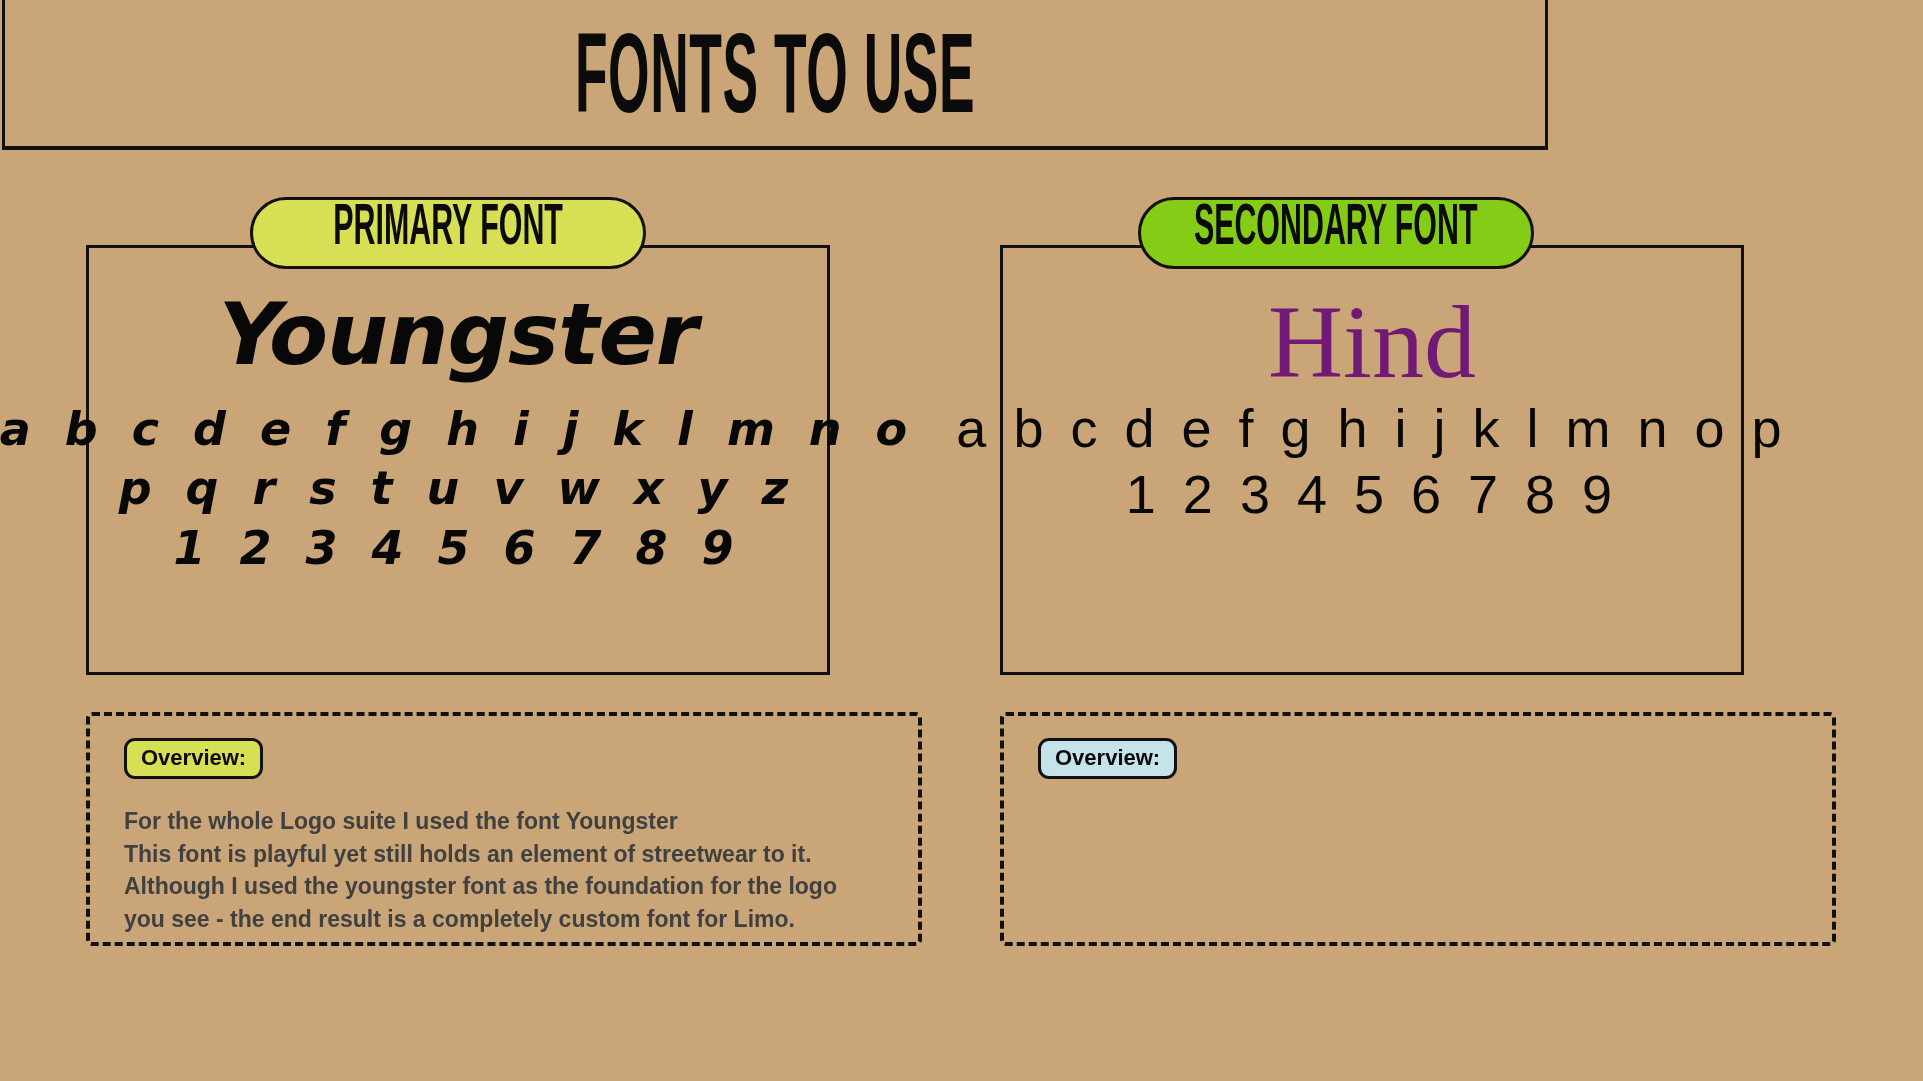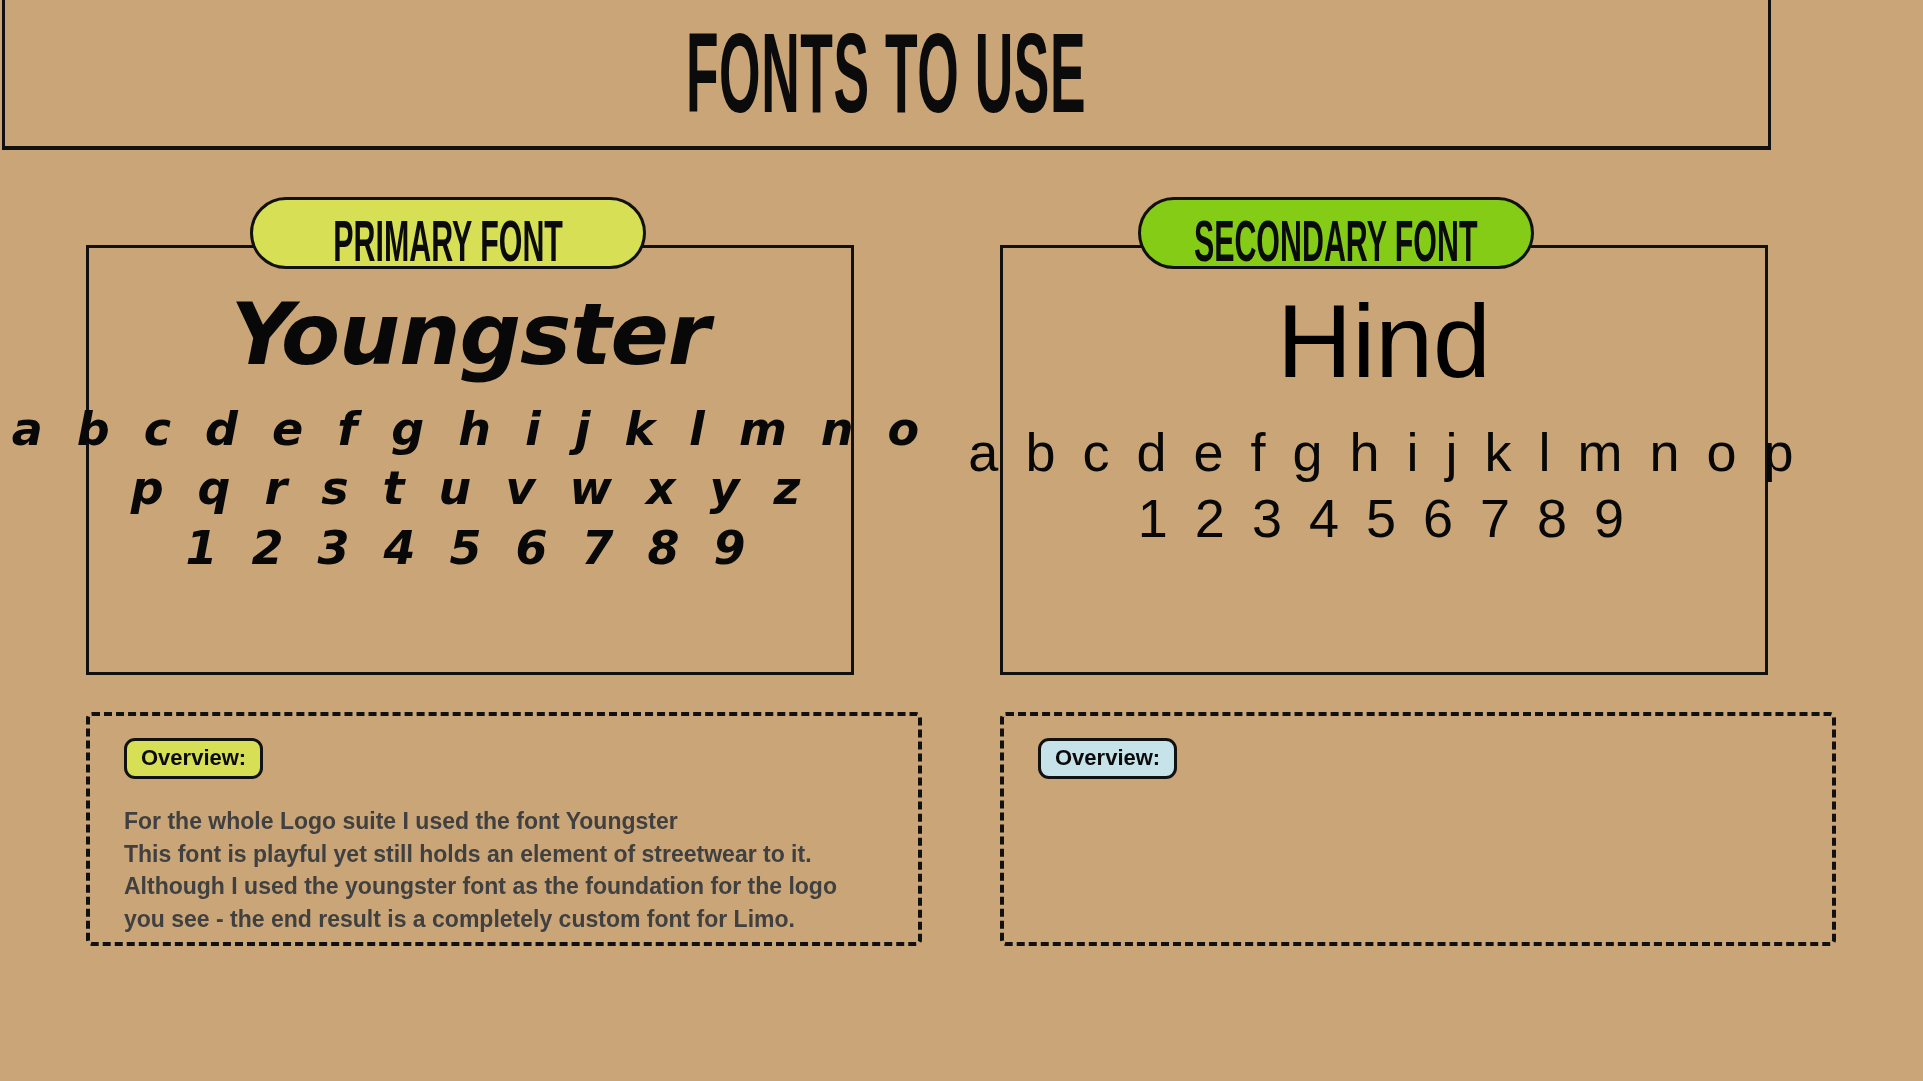--- a/index.html
+++ b/index.html
@@ -14,21 +14,21 @@
     overflow: hidden;
     font-family: "Liberation Sans", sans-serif;
     position: relative;
   }
 
   
   .header-band {
     position: absolute;
     left: 2px;
     top: 0;
-    width: 1769px;
+    width: 1546px;
     height: 150px;
     background: #c9a578;
     border-left: 3px solid #111111;
     border-right: 3px solid #111111;
     border-bottom: 4px solid #111111;
     box-sizing: border-box;
     display: flex;
     align-items: center;
     justify-content: center;
   }
@@ -61,21 +61,20 @@
   .column.left  { left: 86px; }
   .column.right { left: 1000px; }
 
   
   .specimen-wrap {
     position: absolute;
     left: 0;
     top: 95px;
     width: 744px;
     height: 430px;
-    padding-left: 24px;
   }
   .specimen-box {
     position: absolute;
     inset: 0;
     border: 3px solid #111111;
     box-sizing: border-box;
     background: transparent;
   }
   .specimen-inner {
     position: absolute;
@@ -90,21 +89,21 @@
 
   
   .pill {
     position: absolute;
     top: 47px;
     height: 72px;
     border: 3px solid #111111;
     border-radius: 40px;
     box-sizing: border-box;
     display: flex;
-    align-items: flex-end;
+    align-items: flex-start;
     justify-content: center;
     z-index: 5;
   }
   .pill .pill-text {
     font-family: "Liberation Sans Narrow", "Liberation Sans", sans-serif;
     font-weight: 700;
     font-size: 49px;
     line-height: 1;
     color: #0b0b0b;
     transform: scaleX(0.62) scaleY(1.16);
@@ -139,27 +138,27 @@
     font-weight: 700;
     font-style: italic;
     font-size: 46px;
     line-height: 1.30;
     letter-spacing: 9px;
     color: #080808;
     text-align: center;
     white-space: nowrap;
   }
   .font-name-secondary {
-    font-family: Liberation Sans, sans-serif;
+    font-family: Liberation Serif, serif;
     font-weight: 400;
     font-size: 104px;
     line-height: 1.05;
-    color: #000000;
+    color: #701a75;
     letter-spacing: 0px;
-    margin-bottom: 24px;
+    margin-bottom: 0;
     white-space: nowrap;
   }
   .alpha-secondary {
     font-family: "Liberation Sans Narrow", "Liberation Sans", sans-serif;
     font-weight: 400;
     font-size: 54px;
     line-height: 1.22;
     letter-spacing: 6px;
     color: #080808;
     text-align: center;

